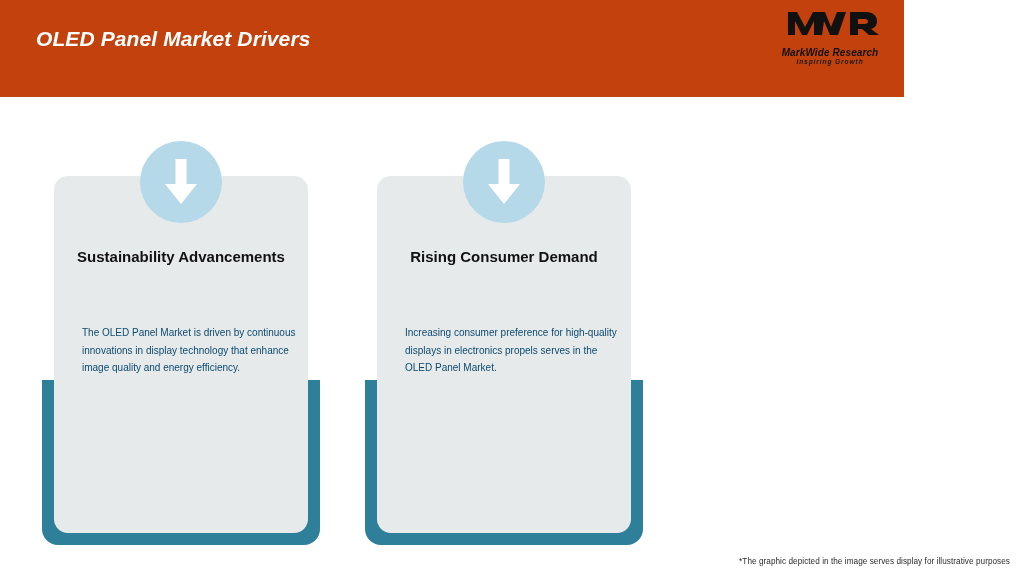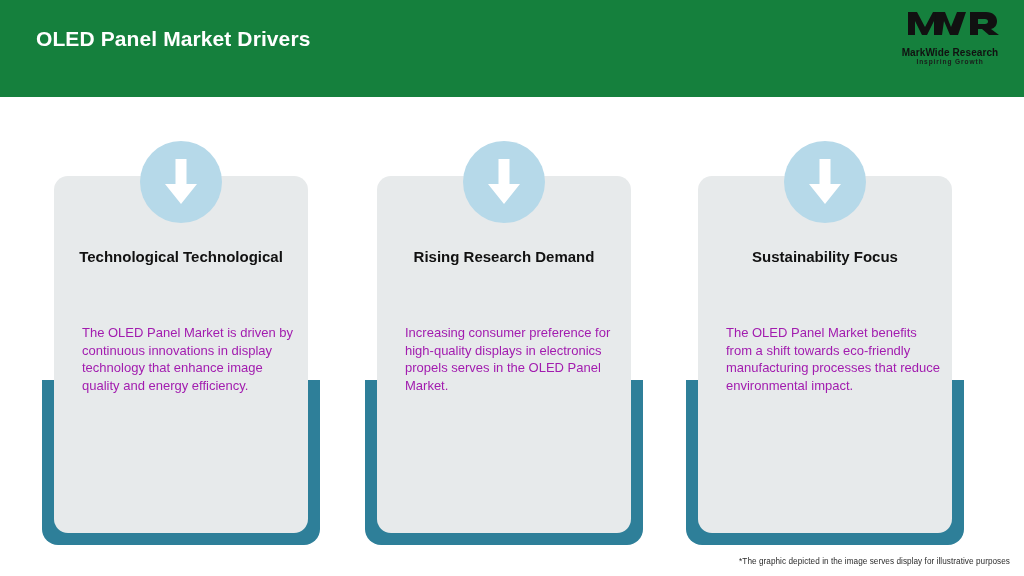--- a/index.html
+++ b/index.html
@@ -18,23 +18,24 @@
     width: 1024px;
     height: 576px;
     background: #ffffff;
   }
 
   
   .header {
     position: absolute;
     left: 0;
     top: 0;
-    width: 1024px;
+    width: 904px;
     height: 97px;
-    background: #15803d;
+    background: #c2410c;
+    font-style: italic;
   }
   .header-title {
     position: absolute;
     left: 36px;
     top: 27px;
     font-size: 21px;
     font-weight: bold;
     color: #ffffff;
     letter-spacing: 0.1px;
     white-space: nowrap;
@@ -141,22 +142,22 @@
     font-weight: bold;
     color: #111111;
     line-height: 20px;
   }
 
   .card-body {
     position: absolute;
     left: 46px;
     top: 227px;
     width: 220px;
-    font-size: 13px;
-    color: #a21caf;
+    font-size: 10px;
+    color: #0c4a6e;
     line-height: 17.5px;
     text-align: left;
   }
 
   
   .footer-source {
     position: absolute;
     left: 0;
     top: 555px;
     width: 1024px;
@@ -205,45 +206,34 @@
   <div class="cards">
 
     <div class="card-wrap c1">
       <div class="card-frame"></div>
       <div class="card-panel"></div>
       <div class="icon-circle">
         <svg width="34" height="46" viewBox="0 0 34 46" aria-hidden="true">
           <polygon fill="#ffffff" points="11.5,0 22.5,0 22.5,25 33,25 17,45 1,25 11.5,25"></polygon>
         </svg>
       </div>
-      <div class="card-heading">Technological Technological</div>
+      <div class="card-heading">Sustainability Advancements</div>
       <div class="card-body">The OLED Panel Market is driven by continuous innovations in display technology that enhance image quality and energy efficiency.</div>
     </div>
 
     <div class="card-wrap c2">
       <div class="card-frame"></div>
       <div class="card-panel"></div>
       <div class="icon-circle">
         <svg width="34" height="46" viewBox="0 0 34 46" aria-hidden="true">
           <polygon fill="#ffffff" points="11.5,0 22.5,0 22.5,25 33,25 17,45 1,25 11.5,25"></polygon>
         </svg>
       </div>
-      <div class="card-heading">Rising Research Demand</div>
+      <div class="card-heading">Rising Consumer Demand</div>
       <div class="card-body">Increasing consumer preference for high-quality displays in electronics propels serves in the OLED Panel Market.</div>
     </div>
 
-    <div class="card-wrap c3">
-      <div class="card-frame"></div>
-      <div class="card-panel"></div>
-      <div class="icon-circle">
-        <svg width="34" height="46" viewBox="0 0 34 46" aria-hidden="true">
-          <polygon fill="#ffffff" points="11.5,0 22.5,0 22.5,25 33,25 17,45 1,25 11.5,25"></polygon>
-        </svg>
-      </div>
-      <div class="card-heading">Sustainability Focus</div>
-      <div class="card-body">The OLED Panel Market benefits from a shift towards eco-friendly manufacturing processes that reduce environmental impact.</div>
-    </div>
 
   </div>
 
   <div class="footer-note">*The graphic depicted in the image serves display for illustrative purposes</div>
 
 </div>
 
 </body></html>

